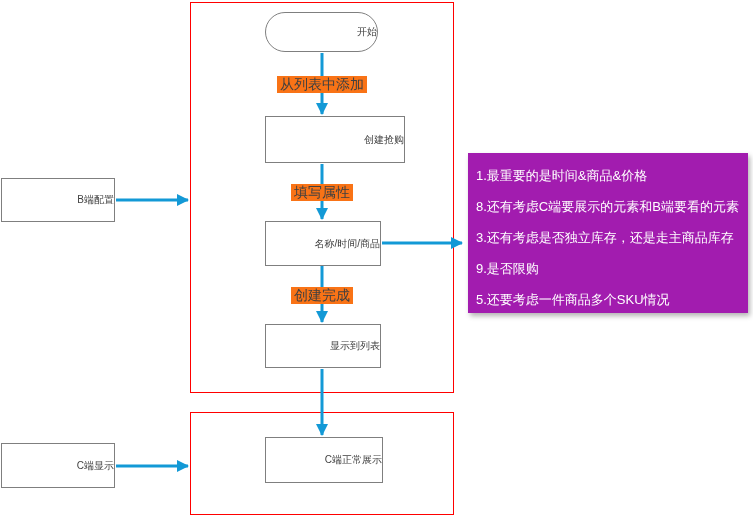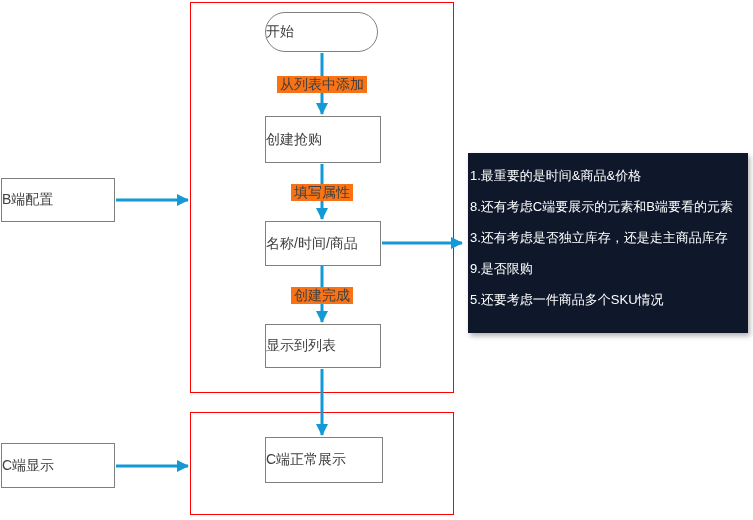--- a/index.html
+++ b/index.html
@@ -17,28 +17,28 @@
     box-sizing: border-box;
   }
   .frame-top  { left: 190px; top: 2px;   width: 264px; height: 391px; }
   .frame-bot  { left: 190px; top: 412px; width: 264px; height: 103px; }
 
   .node {
     position: absolute;
     border: 1px solid #7f7f7f;
     background: #ffffff;
     color: #404040;
-    font-size: 14px;
-    display: flex; align-items: center; justify-content: flex-start;
+    font-size: 10px;
+    display: flex; align-items: center; justify-content: flex-end;
     box-sizing: border-box;
     text-align: center;
     z-index: 3;
   }
   .node-start   { left: 265px; top: 12px;  width: 113px; height: 40px; border-radius: 20px; }
-  .node-create  { left: 265px; top: 116px; width: 116px; height: 47px; }
+  .node-create  { left: 265px; top: 116px; width: 140px; height: 47px; }
   .node-attrs   { left: 265px; top: 221px; width: 116px; height: 45px; }
   .node-list    { left: 265px; top: 324px; width: 116px; height: 44px; }
   .node-cnormal { left: 265px; top: 437px; width: 118px; height: 46px; }
   .node-bconfig { left: 1px;   top: 178px; width: 114px; height: 44px; }
   .node-cshow   { left: 1px;   top: 443px; width: 114px; height: 45px; }
 
   .edge-label {
     position: absolute;
     transform: translateX(-50%);
     background: #f97316;
@@ -48,25 +48,25 @@
     padding: 0 3px;
     white-space: nowrap;
     z-index: 4;
   }
   .lbl-add  { left: 322px; top: 76px;  }
   .lbl-fill { left: 322px; top: 184px; }
   .lbl-done { left: 322px; top: 287px; }
 
   .note {
     position: absolute;
-    left: 468px; top: 153px; width: 280px; height: 180px;
-    background: #0f172a;
+    left: 468px; top: 153px; width: 280px; height: 160px;
+    background: #a21caf;
     color: #ffffff;
     box-sizing: border-box;
-    padding: 7px 4px 0 2px;
+    padding: 7px 4px 0 8px;
     box-shadow: 2px 3px 5px rgba(0,0,0,0.30);
     z-index: 3;
   }
   .note-line {
     font-size: 13px;
     line-height: 31px;
     white-space: nowrap;
   }
 
   svg.edges { position: absolute; left: 0; top: 0; z-index: 2; }

